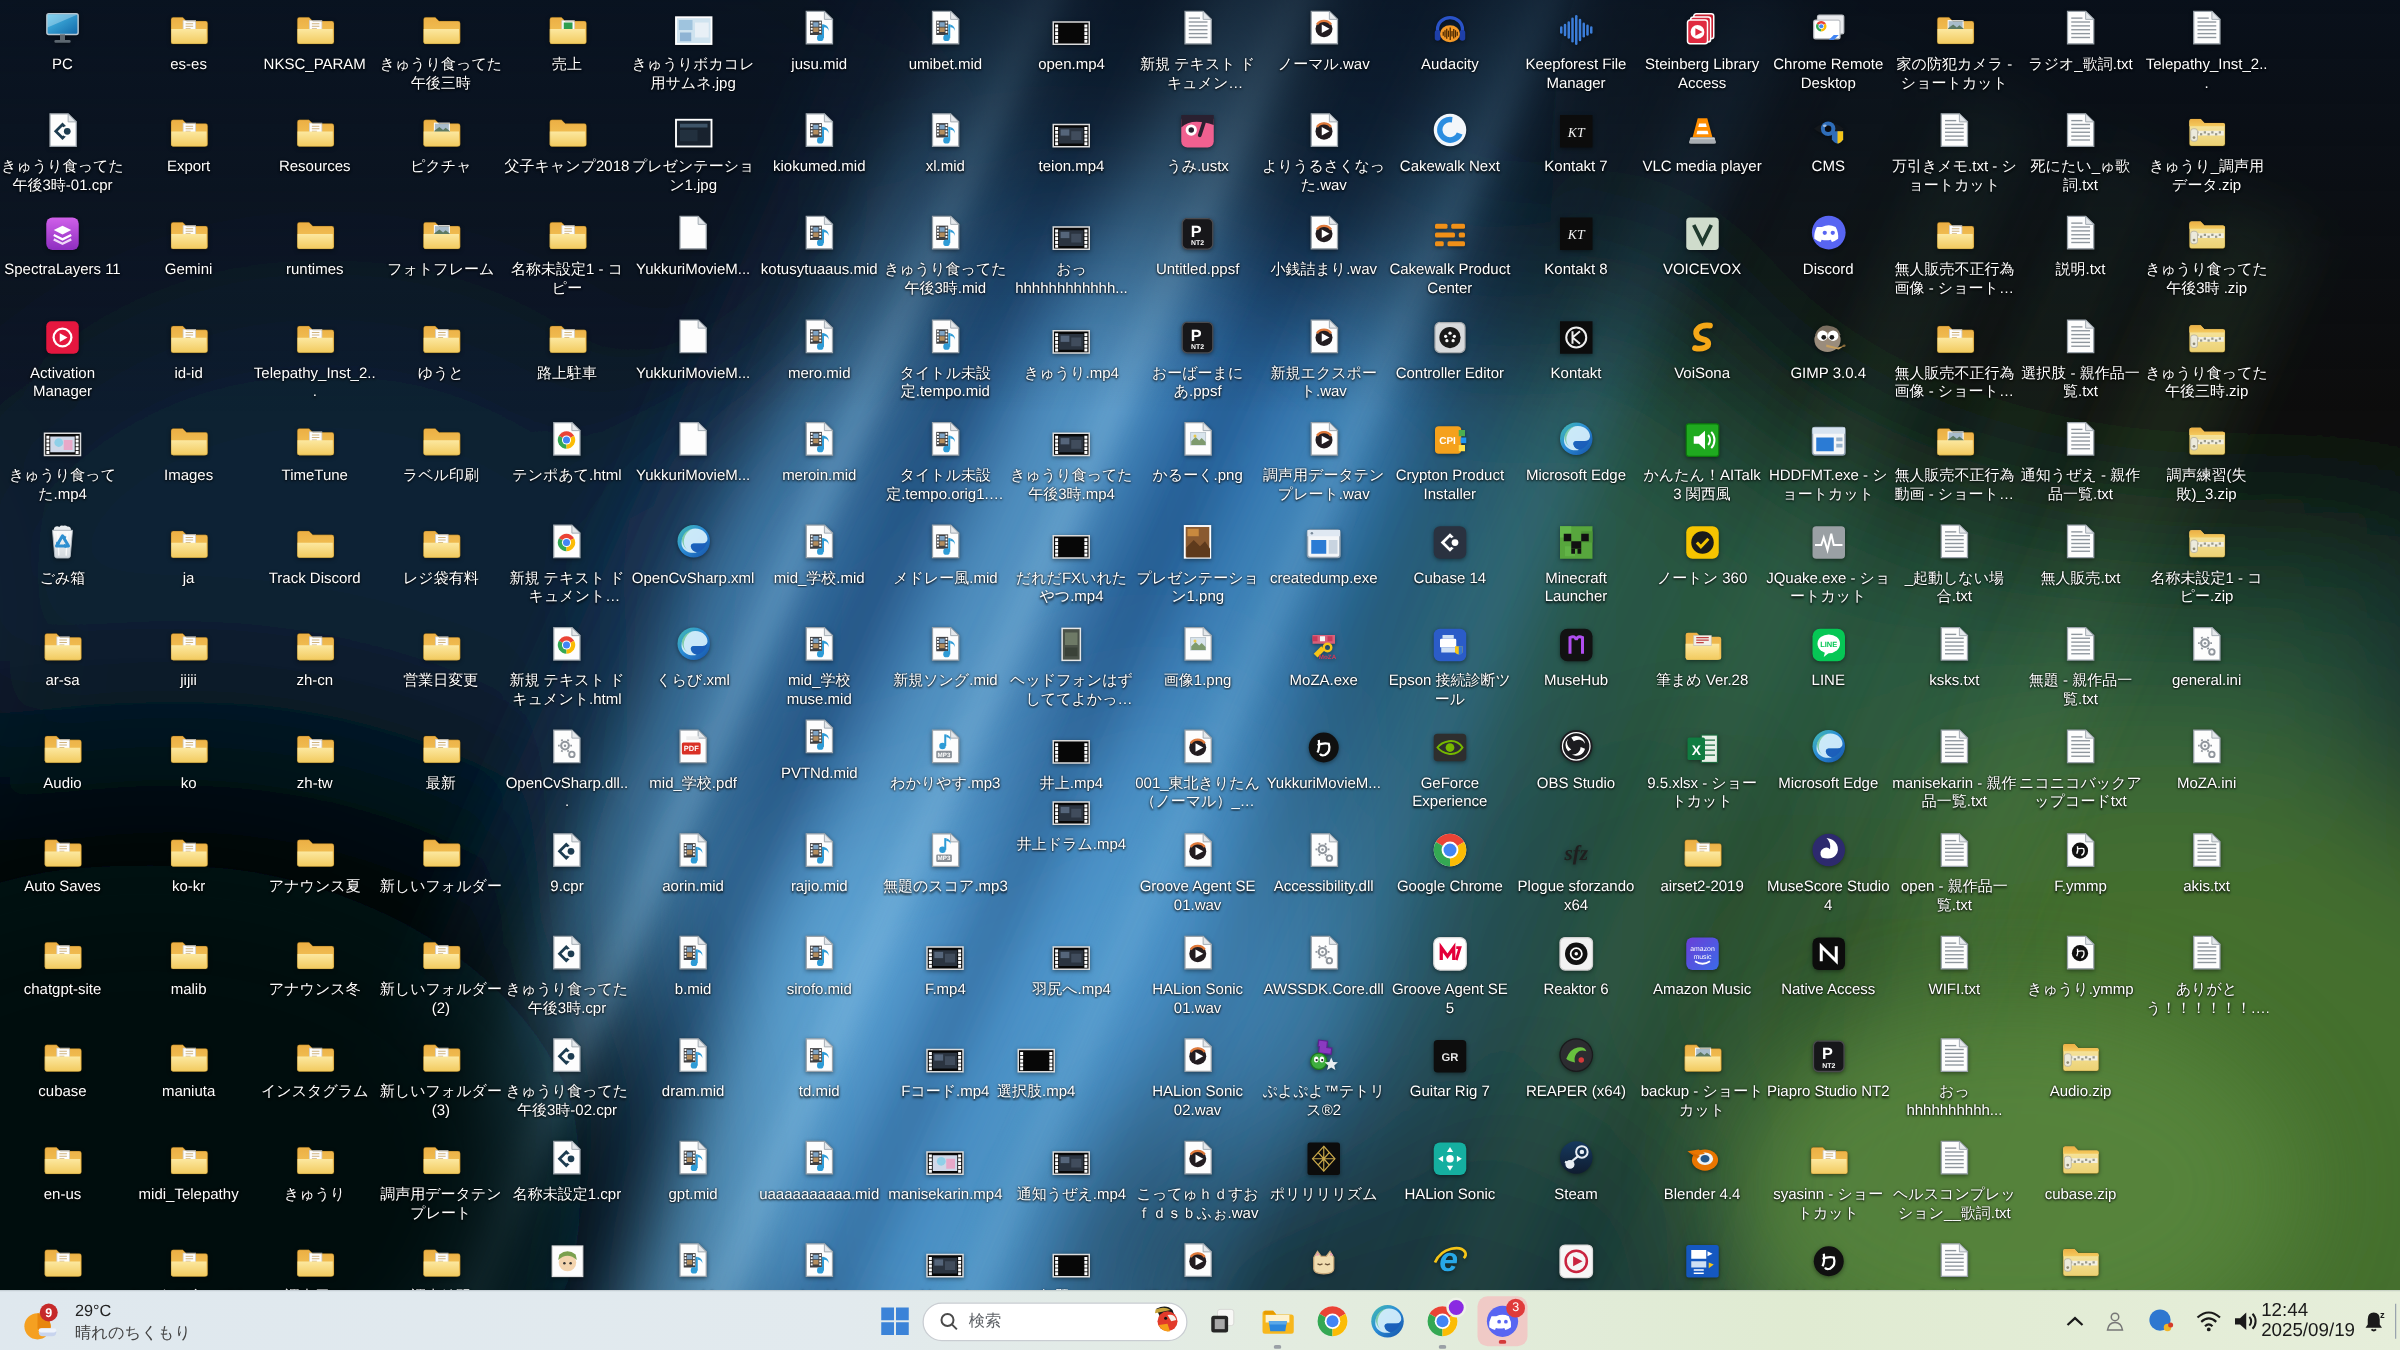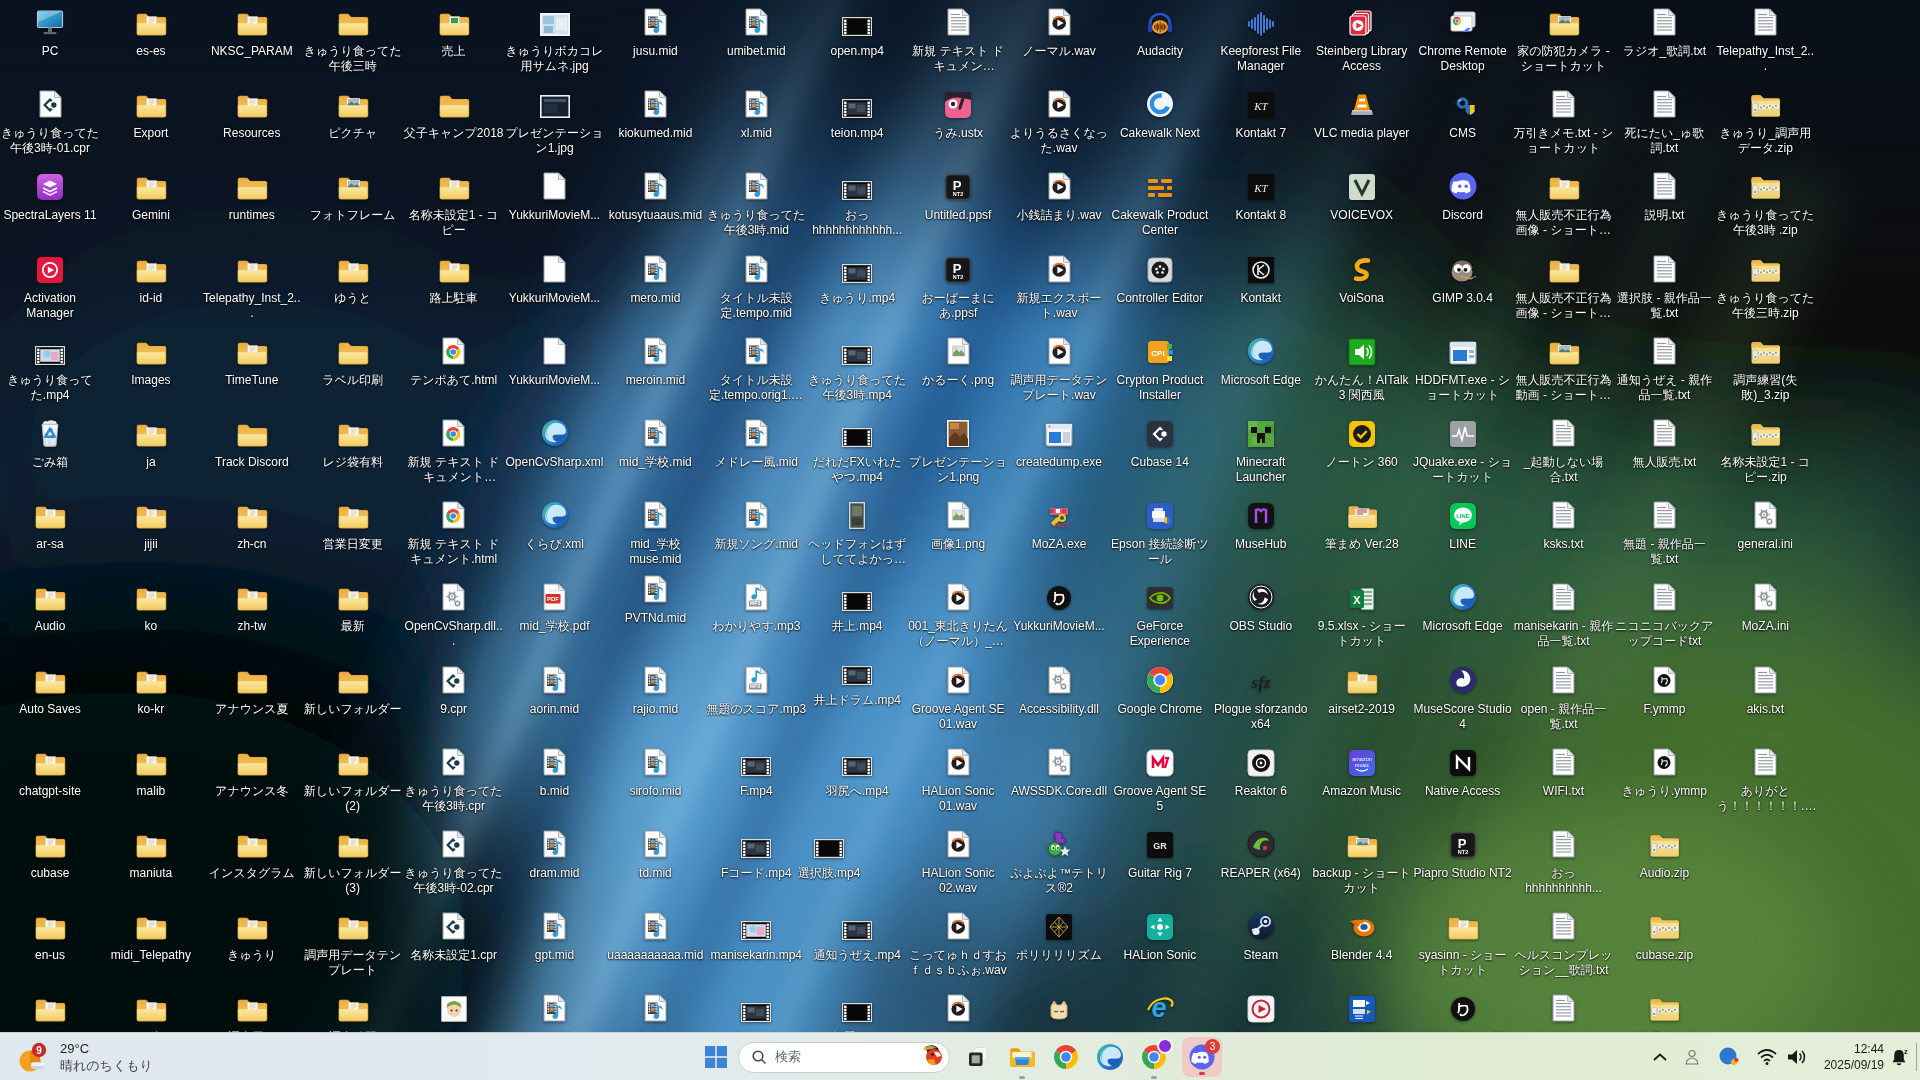--- a/index.html
+++ b/index.html
@@ -8,21 +8,21 @@
 .ico{height:26px;display:flex;align-items:flex-end;justify-content:center;}
 .ico svg{filter:drop-shadow(0 1.5px 1.5px rgba(0,0,0,.45));}
 .lbl{margin-top:8px;font-size:12px;line-height:15px;color:#fff;text-shadow:0 1px 2px rgba(0,0,0,.95),0 0 2px rgba(0,0,0,.7);overflow:hidden;display:-webkit-box;-webkit-line-clamp:2;-webkit-box-orient:vertical;word-break:break-word;padding:0;}
 #bar{position:absolute;left:0;top:1032px;width:1920px;height:48px;background:linear-gradient(90deg,#dfe8ee 0%,#e2eaee 35%,#e3ecdf 55%,#e0ebd2 75%,#e6eeda 100%);border-top:1px solid rgba(120,130,140,.25);box-sizing:border-box;}
 .tb{position:absolute;top:0;height:48px;display:flex;align-items:center;}
 .tbtn{width:44px;height:48px;display:flex;align-items:center;justify-content:center;position:relative;}
 .dash{position:absolute;bottom:2px;left:50%;transform:translateX(-50%);width:6px;height:3px;border-radius:2px;background:#9aa0a6;}
 #wx{left:6px;top:0;height:48px;display:flex;align-items:center;position:absolute;}
 #wxt{margin-left:8px;font-size:13px;color:#222;line-height:17px;}
 #wxt .sub{color:#444;}
-#clock{position:absolute;right:36px;top:8px;text-align:right;font-size:12px;color:#1a1a1a;line-height:16px;}
+#clock{position:absolute;right:36px;top:8px;font-size:15px;color:#1a1a1a;line-height:16px;}
 #srch{width:212px;height:31px;background:#fff;border:1px solid #c9cdd2;border-radius:16px;display:flex;align-items:center;box-sizing:border-box;}
 #srch span{color:#5f6368;font-size:13px;margin-left:8px;}
 </style></head>
 <body>
 <div id="desk">
 <svg id="wall" width="1920" height="1080" viewBox="0 0 1920 1080">
 <defs>
 <filter id="b40" x="-50%" y="-50%" width="200%" height="200%">
           <feGaussianBlur stdDeviation="40"></feGaussianBlur>
         </filter>
@@ -2223,21 +2223,21 @@
             <path d="M15.5,1 V7.5 H22 Z" fill="#e4e7ea" stroke="#9aa3ab" stroke-width=".7"></path>
             <circle cx="9" cy="13.8" r="2.6" fill="#2e9bd6"></circle>
             <rect x="10.4" y="4.5" width="1.6" height="9.3" fill="#2e9bd6"></rect>
             <path d="M12,4.5 q4,1.2 3.4,5 q-.2,-2.5 -3.4,-2.8 Z" fill="#2e9bd6"></path>
             <rect x="4" y="17.5" width="12.5" height="6" rx="1" fill="#8a9097"></rect>
             <text x="10.2" y="22.3" font-size="5" fill="#fff" text-anchor="middle" font-family="Liberation Sans, sans-serif" font-weight="bold">MP3</text>
           </svg>
         </div>
         <div class="lbl">無題のスコア.mp3</div>
       </div>
-      <div class="cell" style="left:807.2px;top:659px">
+      <div class="cell" style="left:807.2px;top:634px">
         <div class="ico">
           <svg width="30" height="19" viewBox="0 0 30 19" style="overflow:visible">
             <rect x=".6" y=".6" width="28.8" height="17.8" fill="#070707" stroke="#dcdcdc" stroke-width="1.2"></rect>
             <rect x="2.1" y="2.6" width="2.4" height="2.4" fill="#fff"></rect>
             <rect x="25.5" y="2.6" width="2.4" height="2.4" fill="#fff"></rect>
             <rect x="2.1" y="5.6454545454545455" width="2.4" height="2.4" fill="#fff"></rect>
             <rect x="25.5" y="5.6454545454545455" width="2.4" height="2.4" fill="#fff"></rect>
             <rect x="2.1" y="8.690909090909091" width="2.4" height="2.4" fill="#fff"></rect>
             <rect x="25.5" y="8.690909090909091" width="2.4" height="2.4" fill="#fff"></rect>
             <rect x="2.1" y="11.736363636363636" width="2.4" height="2.4" fill="#fff"></rect>

